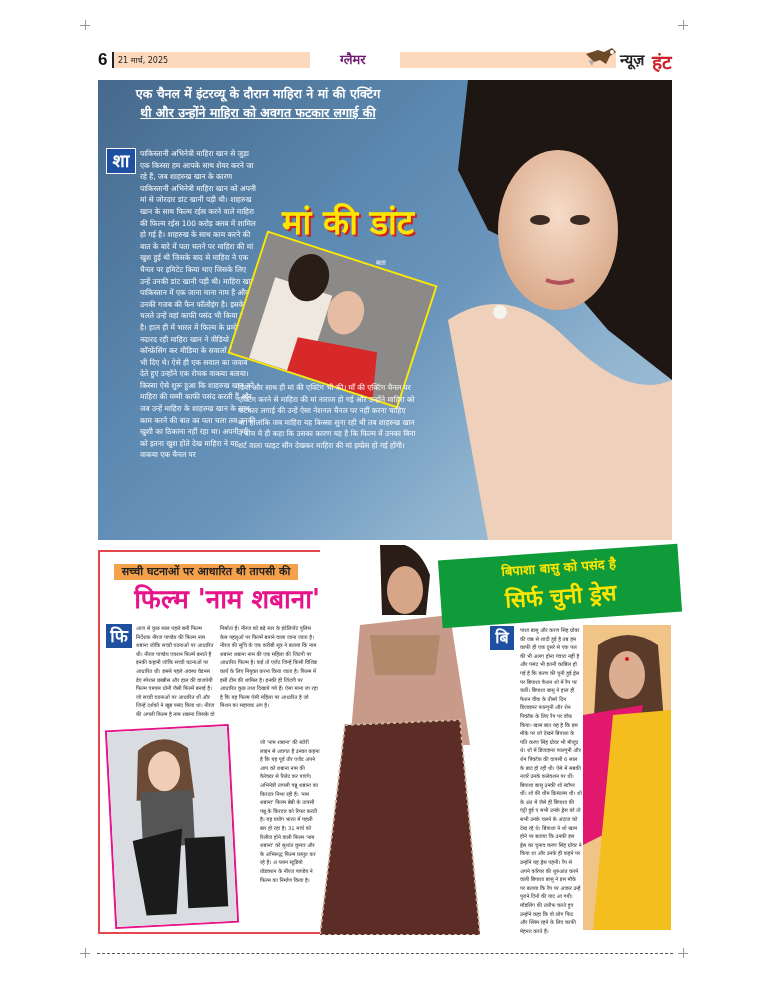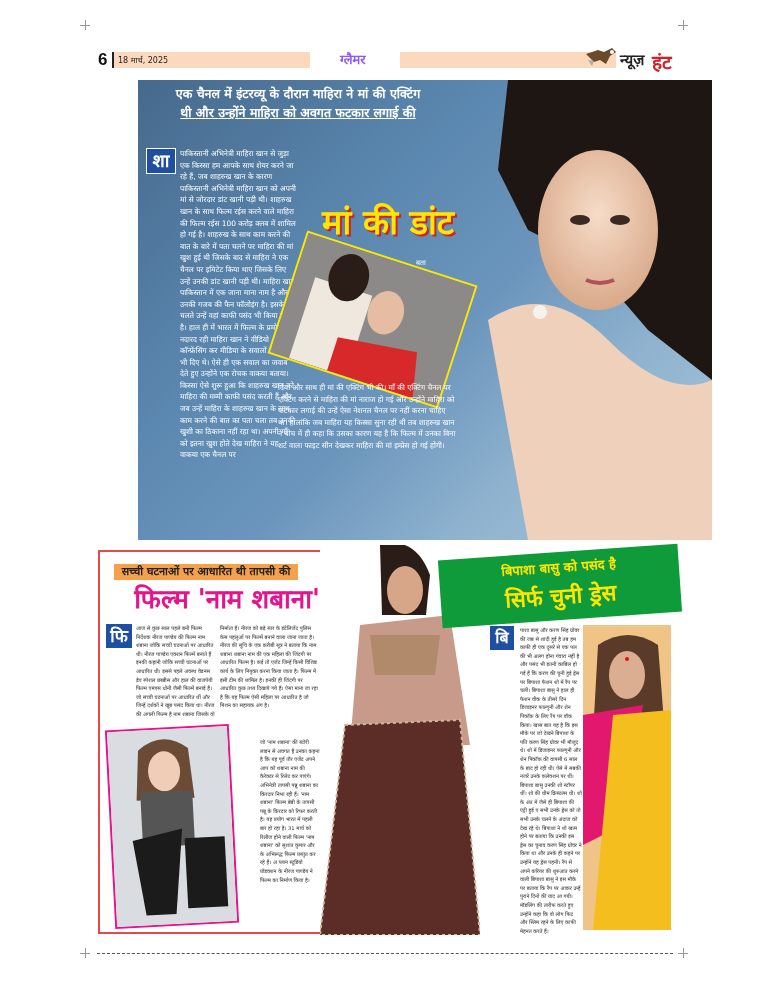--- a/index.html
+++ b/index.html
@@ -6,29 +6,29 @@
   body{width:768px;height:994px;position:relative;overflow:hidden;font-family:"DejaVu Sans",sans-serif;}
   .crop{position:absolute;width:10px;height:10px;}
   .crop:before{content:"";position:absolute;left:0;top:5px;width:10px;height:1px;background:#999;}
   .crop:after{content:"";position:absolute;left:5px;top:0;width:1px;height:10px;background:#999;}
 
   
   .hdr{position:absolute;left:98px;top:50px;width:574px;height:20px;}
   .pgnum{position:absolute;left:0;top:0;font-weight:bold;font-size:17px;line-height:20px;color:#111;font-family:"Liberation Sans",sans-serif;}
   .pgbar1{position:absolute;left:14px;top:2px;width:196px;height:16px;background:#fcd9bd;border-left:2px solid #222;}
   .pgdate{position:absolute;left:4px;top:2px;font-size:8px;color:#222;}
-  .section{position:absolute;left:242px;top:0;font-weight:bold;font-size:13px;color:#8b5cf6;line-height:20px;}
+  .section{position:absolute;left:242px;top:0;font-weight:bold;font-size:13px;color:#701a75;line-height:20px;}
   .pgbar2{position:absolute;left:302px;top:2px;width:216px;height:16px;background:#fcd9bd;}
   .logo{position:absolute;left:486px;top:-6px;width:90px;height:28px;}
   .logo .bird{position:absolute;left:0;top:2px;width:34px;height:22px;}
   .logo .t1{position:absolute;left:36px;top:5px;font-size:15px;font-weight:bold;color:#222;}
   .logo .t2{position:absolute;left:68px;top:5px;font-size:19px;font-weight:bold;color:#d0202a;}
 
   
-  .top{position:absolute;left:98px;top:80px;width:574px;height:460px;background:linear-gradient(135deg,#46698c 0%,#5b88b0 35%,#6b95bc 55%,#8fb3cf 75%,#a9c5da 100%);overflow:hidden;margin-left:40px;}
+  .top{position:absolute;left:98px;top:80px;width:574px;height:460px;background:linear-gradient(135deg,#46698c 0%,#5b88b0 35%,#6b95bc 55%,#8fb3cf 75%,#a9c5da 100%);overflow:hidden;}
   .top .deck{position:absolute;left:0;top:4px;width:320px;text-align:center;color:#fff;font-size:12.5px;line-height:19px;font-weight:bold;}
   .top .deck span{display:block;}
   .portrait{position:absolute;left:330px;top:0;width:244px;height:460px;}
   .dropcap{position:absolute;left:8px;top:68px;width:28px;height:24px;background:#1f4fa0;color:#fff;font-weight:bold;font-size:18px;text-align:center;line-height:24px;border:1px solid #fff;}
   .col1{position:absolute;left:8px;top:68px;width:150px;color:#fff;font-size:7.4px;line-height:11.6px;}
   .col1 .indent{padding-left:34px;}
   .kicker{position:absolute;left:172px;top:78px;width:180px;color:#fff;font-weight:bold;font-size:15px;line-height:22px;}
   .headline{position:absolute;left:150px;top:120px;width:200px;text-align:center;color:#ffe600;font-weight:bold;font-size:34px;line-height:44px;text-shadow:2px 2px 0 #d21f1f;}
   .film-photo{position:absolute;left:145px;top:175px;width:175px;height:125px;transform:rotate(18deg);border:2px solid #ffe600;overflow:hidden;}
   .caption{position:absolute;left:278px;top:178px;color:#fff;font-size:7px;}
@@ -63,21 +63,21 @@
 <body>
 
 <div class="crop" style="left:80px;top:20px"></div>
 <div class="crop" style="left:678px;top:20px"></div>
 <div class="crop" style="left:80px;top:948px"></div>
 <div class="crop" style="left:678px;top:948px"></div>
 
 <div class="hdr">
   <div class="pgnum">6</div>
   <div class="pgbar1">
-    <span class="pgdate">18 मार्च, 2025</span>
+    <span class="pgdate">21 मार्च, 2025</span>
   </div>
   <div class="section">ग्लैमर</div>
   <div class="pgbar2"></div>
   <div class="logo">
     <svg class="bird" viewBox="0 0 34 22">
       <path d="M2 8 L14 4 L20 6 L28 2 L32 6 L26 10 L22 18 L16 14 L10 16 L6 12 Z" fill="#6b4a2a"></path>
       <circle cx="28" cy="6" r="2" fill="#fff"></circle>
       <path d="M4 14 L8 20 L10 15" fill="#aaa"></path>
     </svg>
     <span class="t1">न्यूज़</span>

